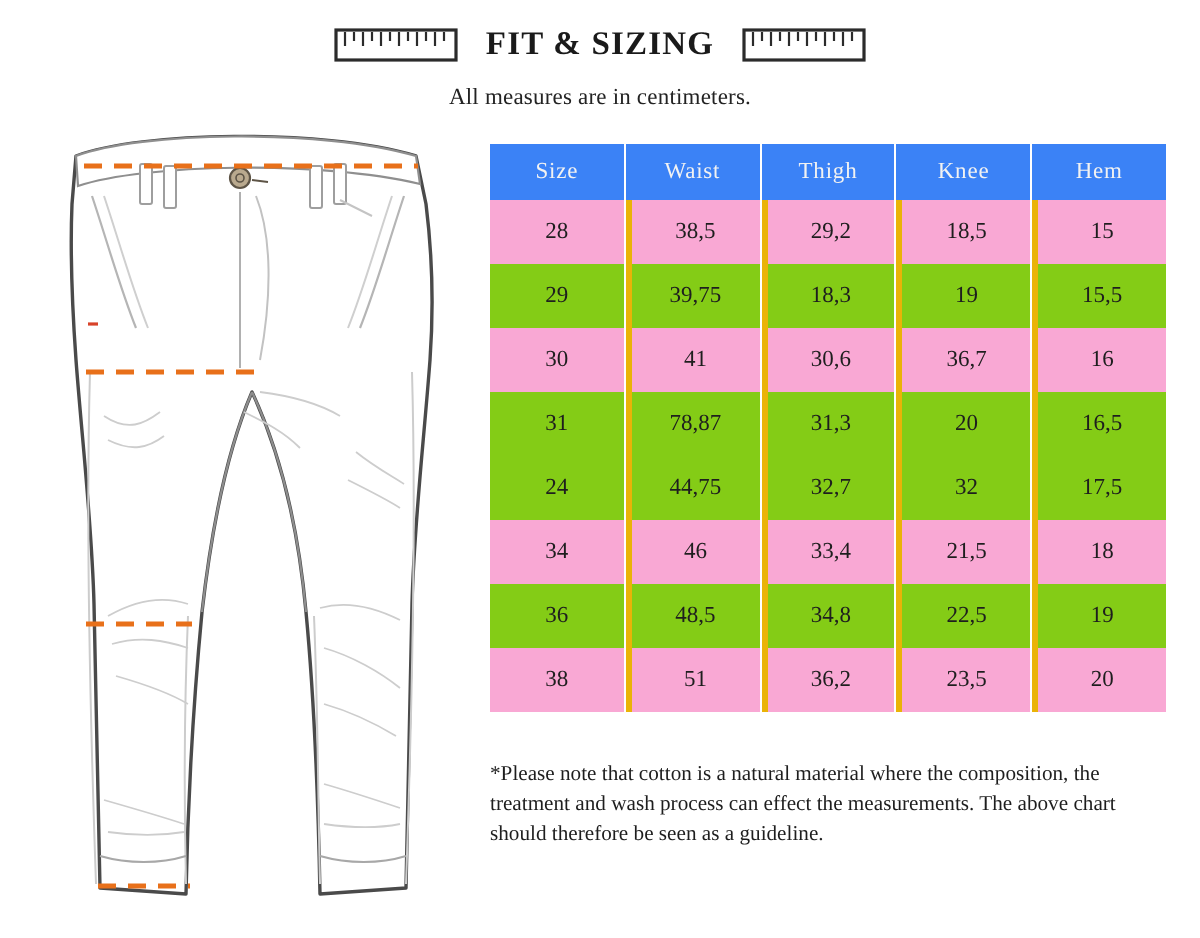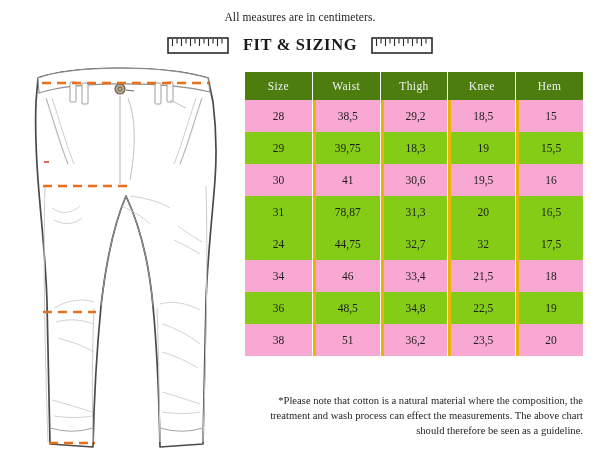--- a/index.html
+++ b/index.html
@@ -64,21 +64,21 @@
     top: 72px;
     width: 340px;
   }
   table#size-table {
     border-collapse: separate;
     border-spacing: 1px 0;
     width: 340px;
     table-layout: fixed;
   }
   #size-table th {
-    background: #4d7c0f;
+    background: #3b82f6;
     color: #f2f2f2;
     font-weight: 400;
     font-size: 11.5px;
     height: 26px;
     letter-spacing: 0.4px;
     text-align: center;
     border: 0;
   }
   #size-table td {
     height: 30px;
@@ -95,34 +95,32 @@
     border-left: 3px solid #eab308;
   }
   #size-table tbody tr td:first-child {
     border-left: 0;
   }
 
   
   #footnote {
     position: absolute;
     left: 245px;
-    top: 393px;
+    top: 380px;
     width: 338px;
     font-size: 10.6px;
     line-height: 15.2px;
     color: #1e1e1e;
-    text-align: right;
+    text-align: left;
   }
 </style>
 </head>
 <body>
 
 <div id="header-block">
-  <div id="subtitle">All measures are in centimeters.</div>
-
   <div id="title-row">
 
     <span class="ruler-wrap">
       <svg class="ruler-icon" width="62" height="17" viewBox="0 0 62 17">
         <rect x="1" y="1" width="60" height="15" fill="#ffffff" stroke="#2b2b2b" stroke-width="1.6"></rect>
         <g stroke="#2b2b2b" stroke-width="1.1">
           <line x1="5.5" y1="2" x2="5.5" y2="9"></line>
           <line x1="10" y1="2" x2="10" y2="6.5"></line>
           <line x1="14.5" y1="2" x2="14.5" y2="9"></line>
           <line x1="19" y1="2" x2="19" y2="6.5"></line>
@@ -153,20 +151,22 @@
           <line x1="32.5" y1="2" x2="32.5" y2="9"></line>
           <line x1="37" y1="2" x2="37" y2="6.5"></line>
           <line x1="41.5" y1="2" x2="41.5" y2="9"></line>
           <line x1="46" y1="2" x2="46" y2="6.5"></line>
           <line x1="50.5" y1="2" x2="50.5" y2="9"></line>
           <line x1="55" y1="2" x2="55" y2="6.5"></line>
         </g>
       </svg>
     </span>
   </div>
+
+  <div id="subtitle">All measures are in centimeters.</div>
 </div>
 
 <div id="jeans-figure">
   <svg width="228" height="404" viewBox="0 0 228 404">
 
     <path d="M28,22 C60,10 150,8 198,22 L203,46 C206,70 207,96 205,124
              C202,164 197,206 196,246 C195,290 194,336 193,388
              L150,391 C149,340 147,292 143,250 C139,206 130,170 116,140
              C104,168 96,206 91,250 C87,292 84,340 83,391
              L40,388 C39,336 38,290 37,246 C36,206 31,164 28,124
@@ -259,21 +259,21 @@
           <td>29</td>
           <td>39,75</td>
           <td>18,3</td>
           <td>19</td>
           <td>15,5</td>
         </tr>
         <tr>
           <td>30</td>
           <td>41</td>
           <td>30,6</td>
-          <td>19,5</td>
+          <td>36,7</td>
           <td>16</td>
         </tr>
         <tr class="alt">
           <td>31</td>
           <td>78,87</td>
           <td>31,3</td>
           <td>20</td>
           <td>16,5</td>
         </tr>
         <tr class="alt">

